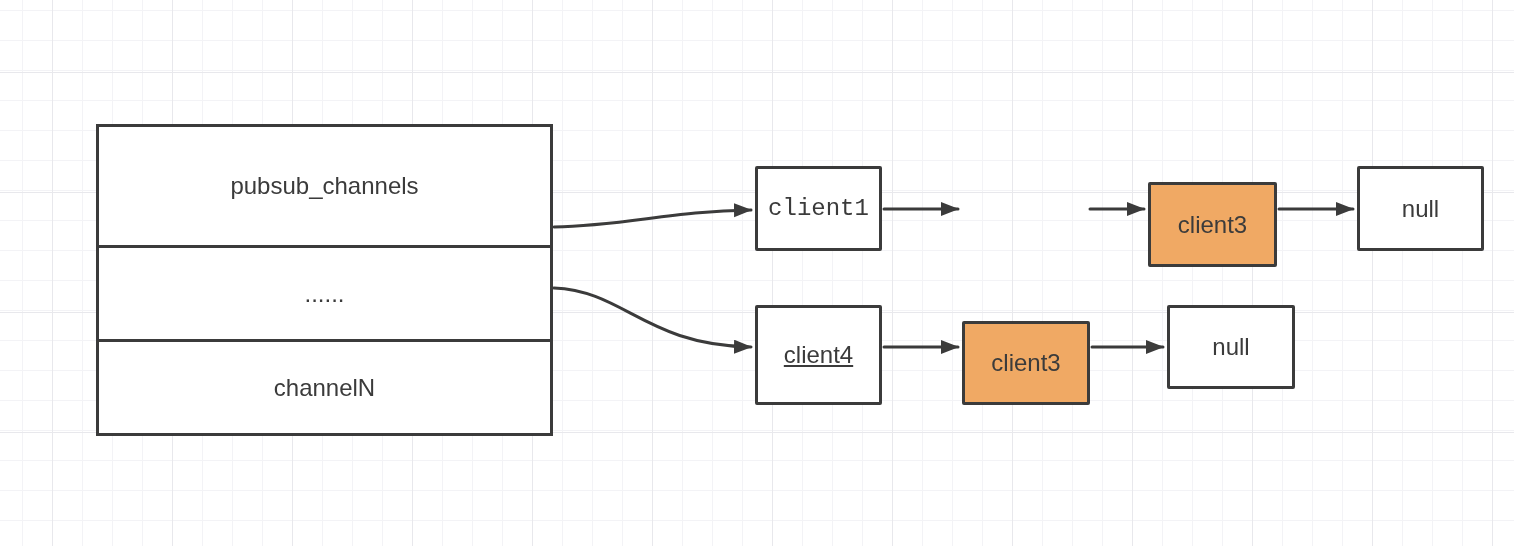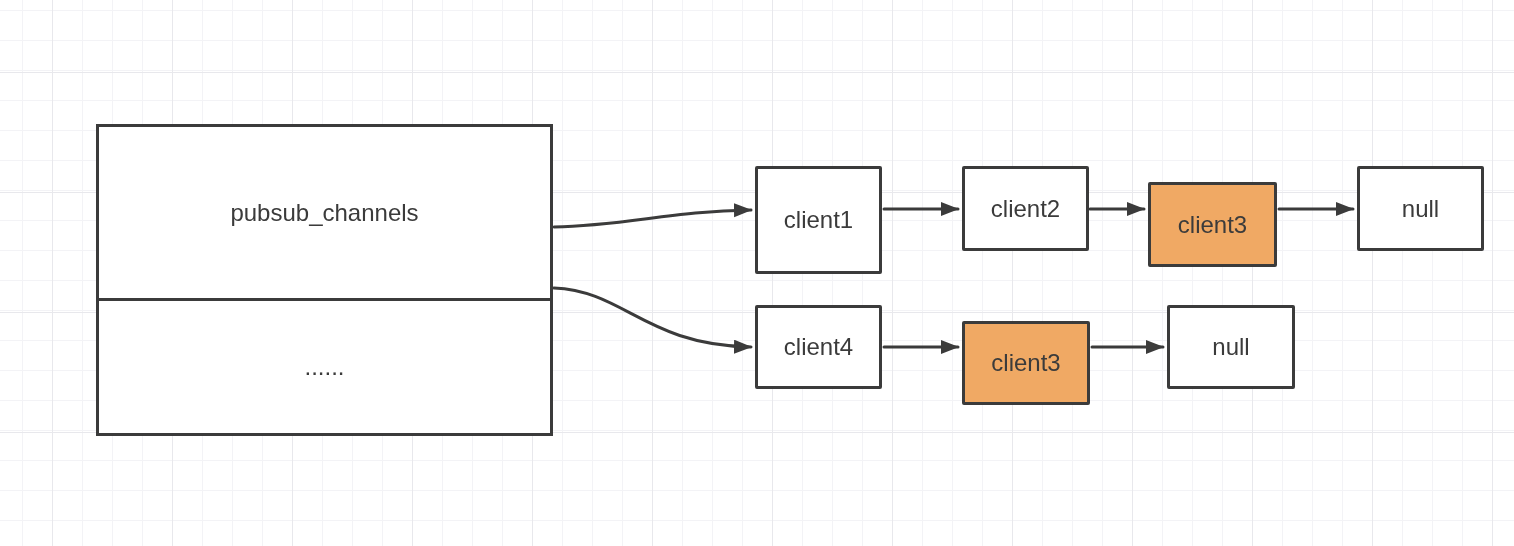--- a/index.html
+++ b/index.html
@@ -88,24 +88,24 @@
     <path class="link" d="M884,209 L958,209" marker-end="url(#arrowhead)"></path>
     <path class="link" d="M1090,209 L1144,209" marker-end="url(#arrowhead)"></path>
     <path class="link" d="M1279,209 L1353,209" marker-end="url(#arrowhead)"></path>
     <path class="link" d="M884,347 L958,347" marker-end="url(#arrowhead)"></path>
     <path class="link" d="M1092,347 L1163,347" marker-end="url(#arrowhead)"></path>
   </svg>
 
   <div class="pubsub-table">
     <div class="pubsub-row header">pubsub_channels</div>
     <div class="pubsub-row">......</div>
+    <div class="pubsub-row">channelN</div>
   </div>
 
-  <div class="node" style="left:755px; top:166px; width:127px; height:108px;">client1</div>
-  <div class="node" style="left:962px; top:166px; width:127px; height:85px;">client2</div>
+  <div class="node" style="left:755px; top:166px; width:127px; height:85px;font-family:Liberation Mono, monospace;">client1</div>
   <div class="node highlight" style="left:1148px; top:166px; width:129px; height:85px;">client3</div>
   <div class="node" style="left:1357px; top:166px; width:127px; height:85px;">null</div>
 
-  <div class="node" style="left:755px; top:305px; width:127px; height:84px;">client4</div>
+  <div class="node" style="left:755px; top:305px; width:127px; height:100px;text-decoration:underline;">client4</div>
   <div class="node highlight" style="left:962px; top:305px; width:128px; height:84px;">client3</div>
   <div class="node" style="left:1167px; top:305px; width:128px; height:84px;">null</div>
 
 </div>
 
 </body></html>

